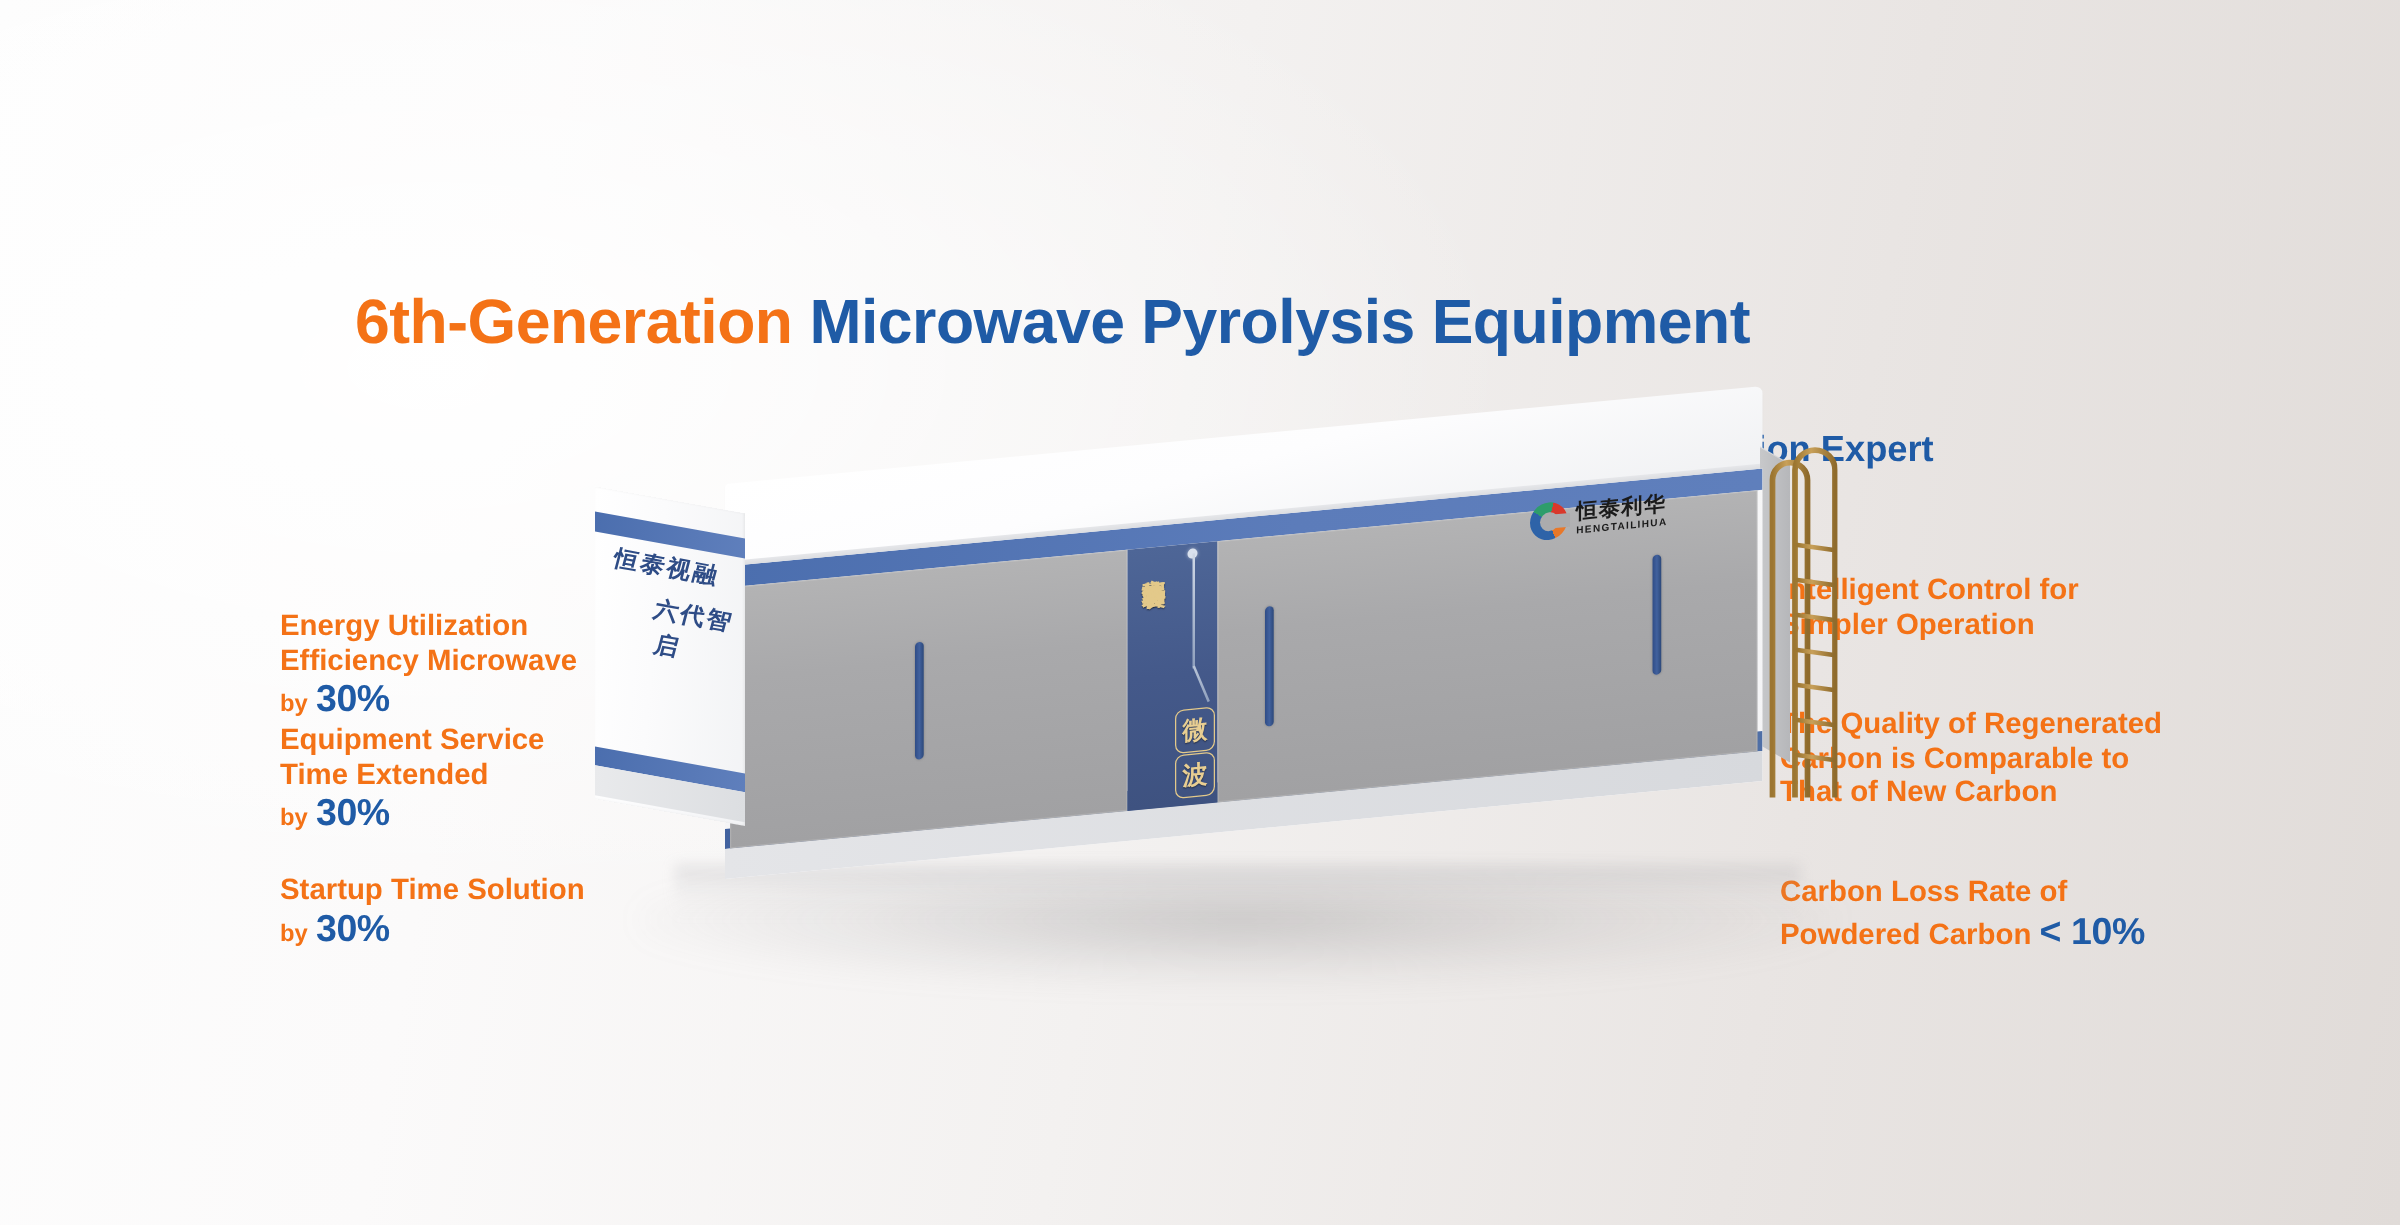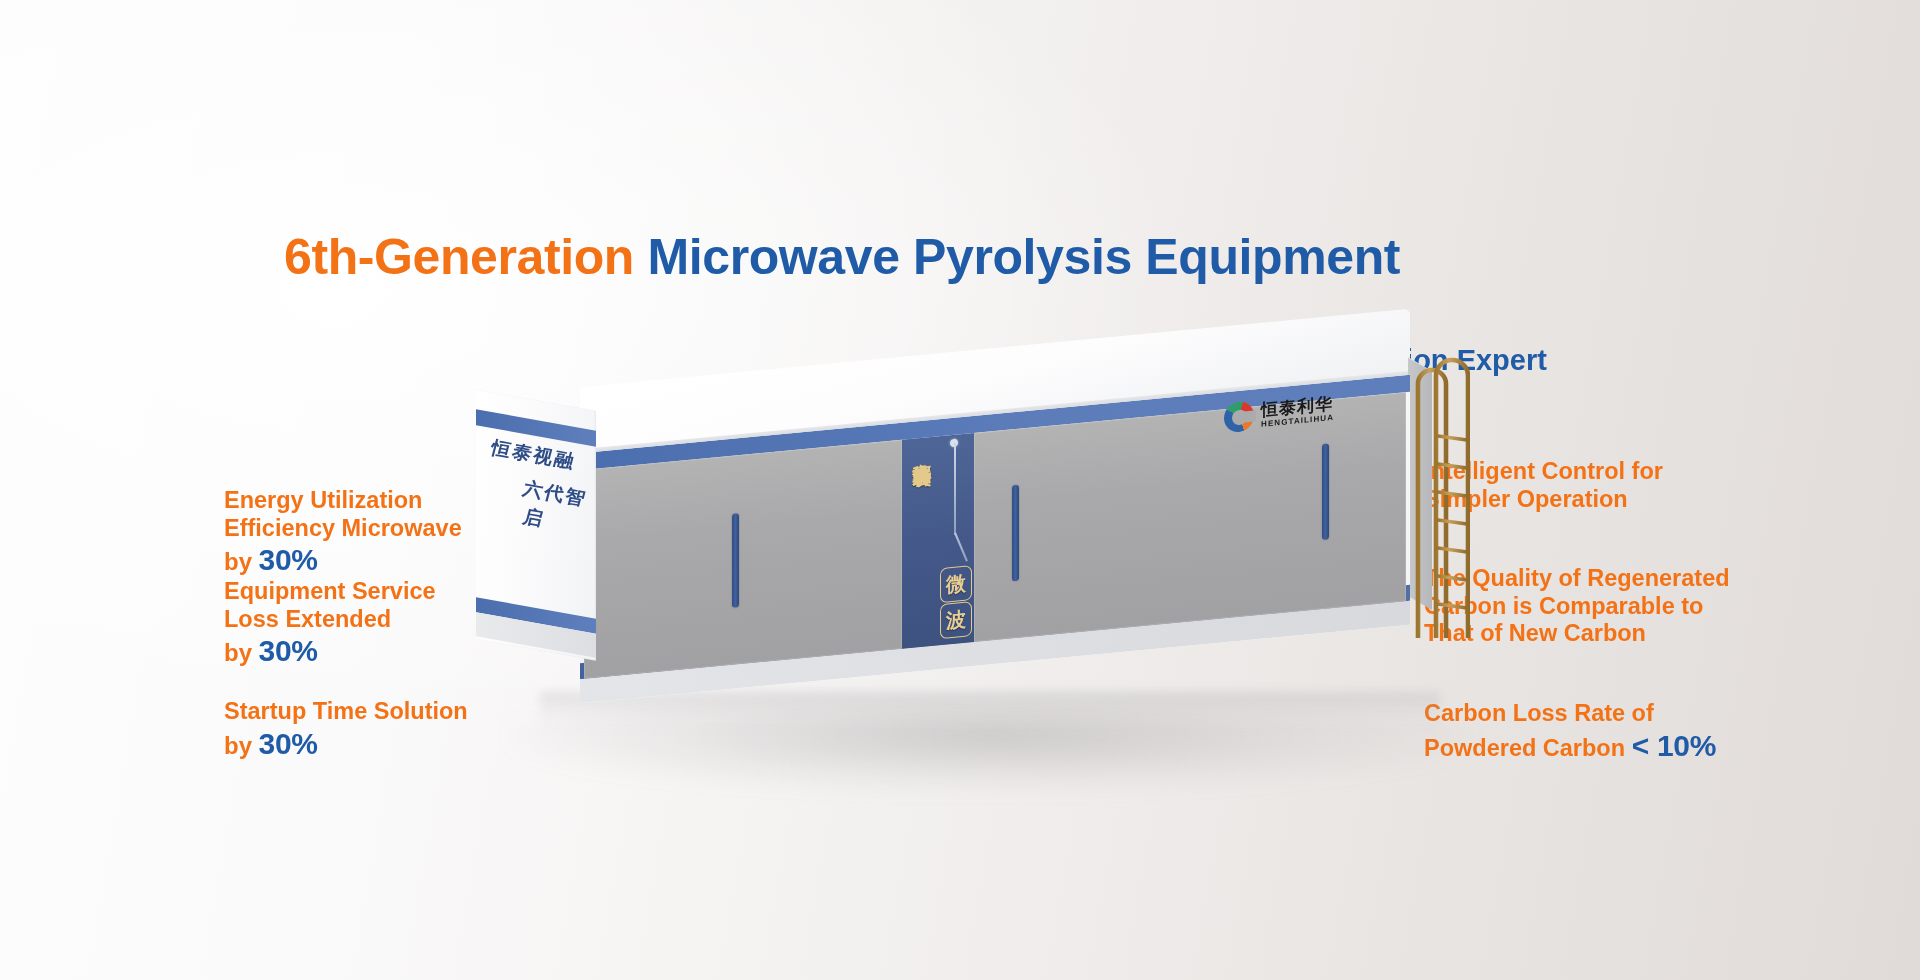--- a/index.html
+++ b/index.html
@@ -32,21 +32,21 @@
   .subtitle .chev{color:#6E9BD1;letter-spacing:-3px;font-size:27px;font-weight:bold;}
   .subtitle .sub-txt{color:#1F5BA6;margin-left:14px;}
 
   
   .feat{
     position:absolute;
     font-size:23.5px;font-weight:bold;line-height:1.18;
     color:#F47216;white-space:nowrap;
   }
   .feat .big{color:#1F5BA6;font-size:30px;font-weight:bold;letter-spacing:-0.3px;}
-  .feat .lead{color:#F47216;font-size:24px;}
+  .feat .lead{color:#F47216;font-size:19px;}
   .feat.right{text-align:left;}
 
   .f-left-1{left:224px;top:470px;margin-top:17px;}
   .f-left-2{left:224px;top:578px;}
   .f-left-3{left:224px;top:698px;}
   .f-right-1{left:1424px;top:458px;}
   .f-right-2{left:1424px;top:565px;}
   .f-right-3{left:1424px;top:700px;}
 
   
@@ -246,21 +246,21 @@
     <div>Energy Utilization</div>
     <div>Efficiency Microwave</div>
     <div class="nowrap">
       <span class="lead">by</span>
       <span class="big">30%</span>
     </div>
   </div>
 
   <div class="feat f-left-2">
     <div>Equipment Service</div>
-    <div>Loss Extended</div>
+    <div>Time Extended</div>
     <div class="nowrap">
       <span class="lead">by</span>
       <span class="big">30%</span>
     </div>
   </div>
 
   <div class="feat f-left-3">
     <div>Startup Time Solution</div>
     <div class="nowrap">
       <span class="lead">by</span>

